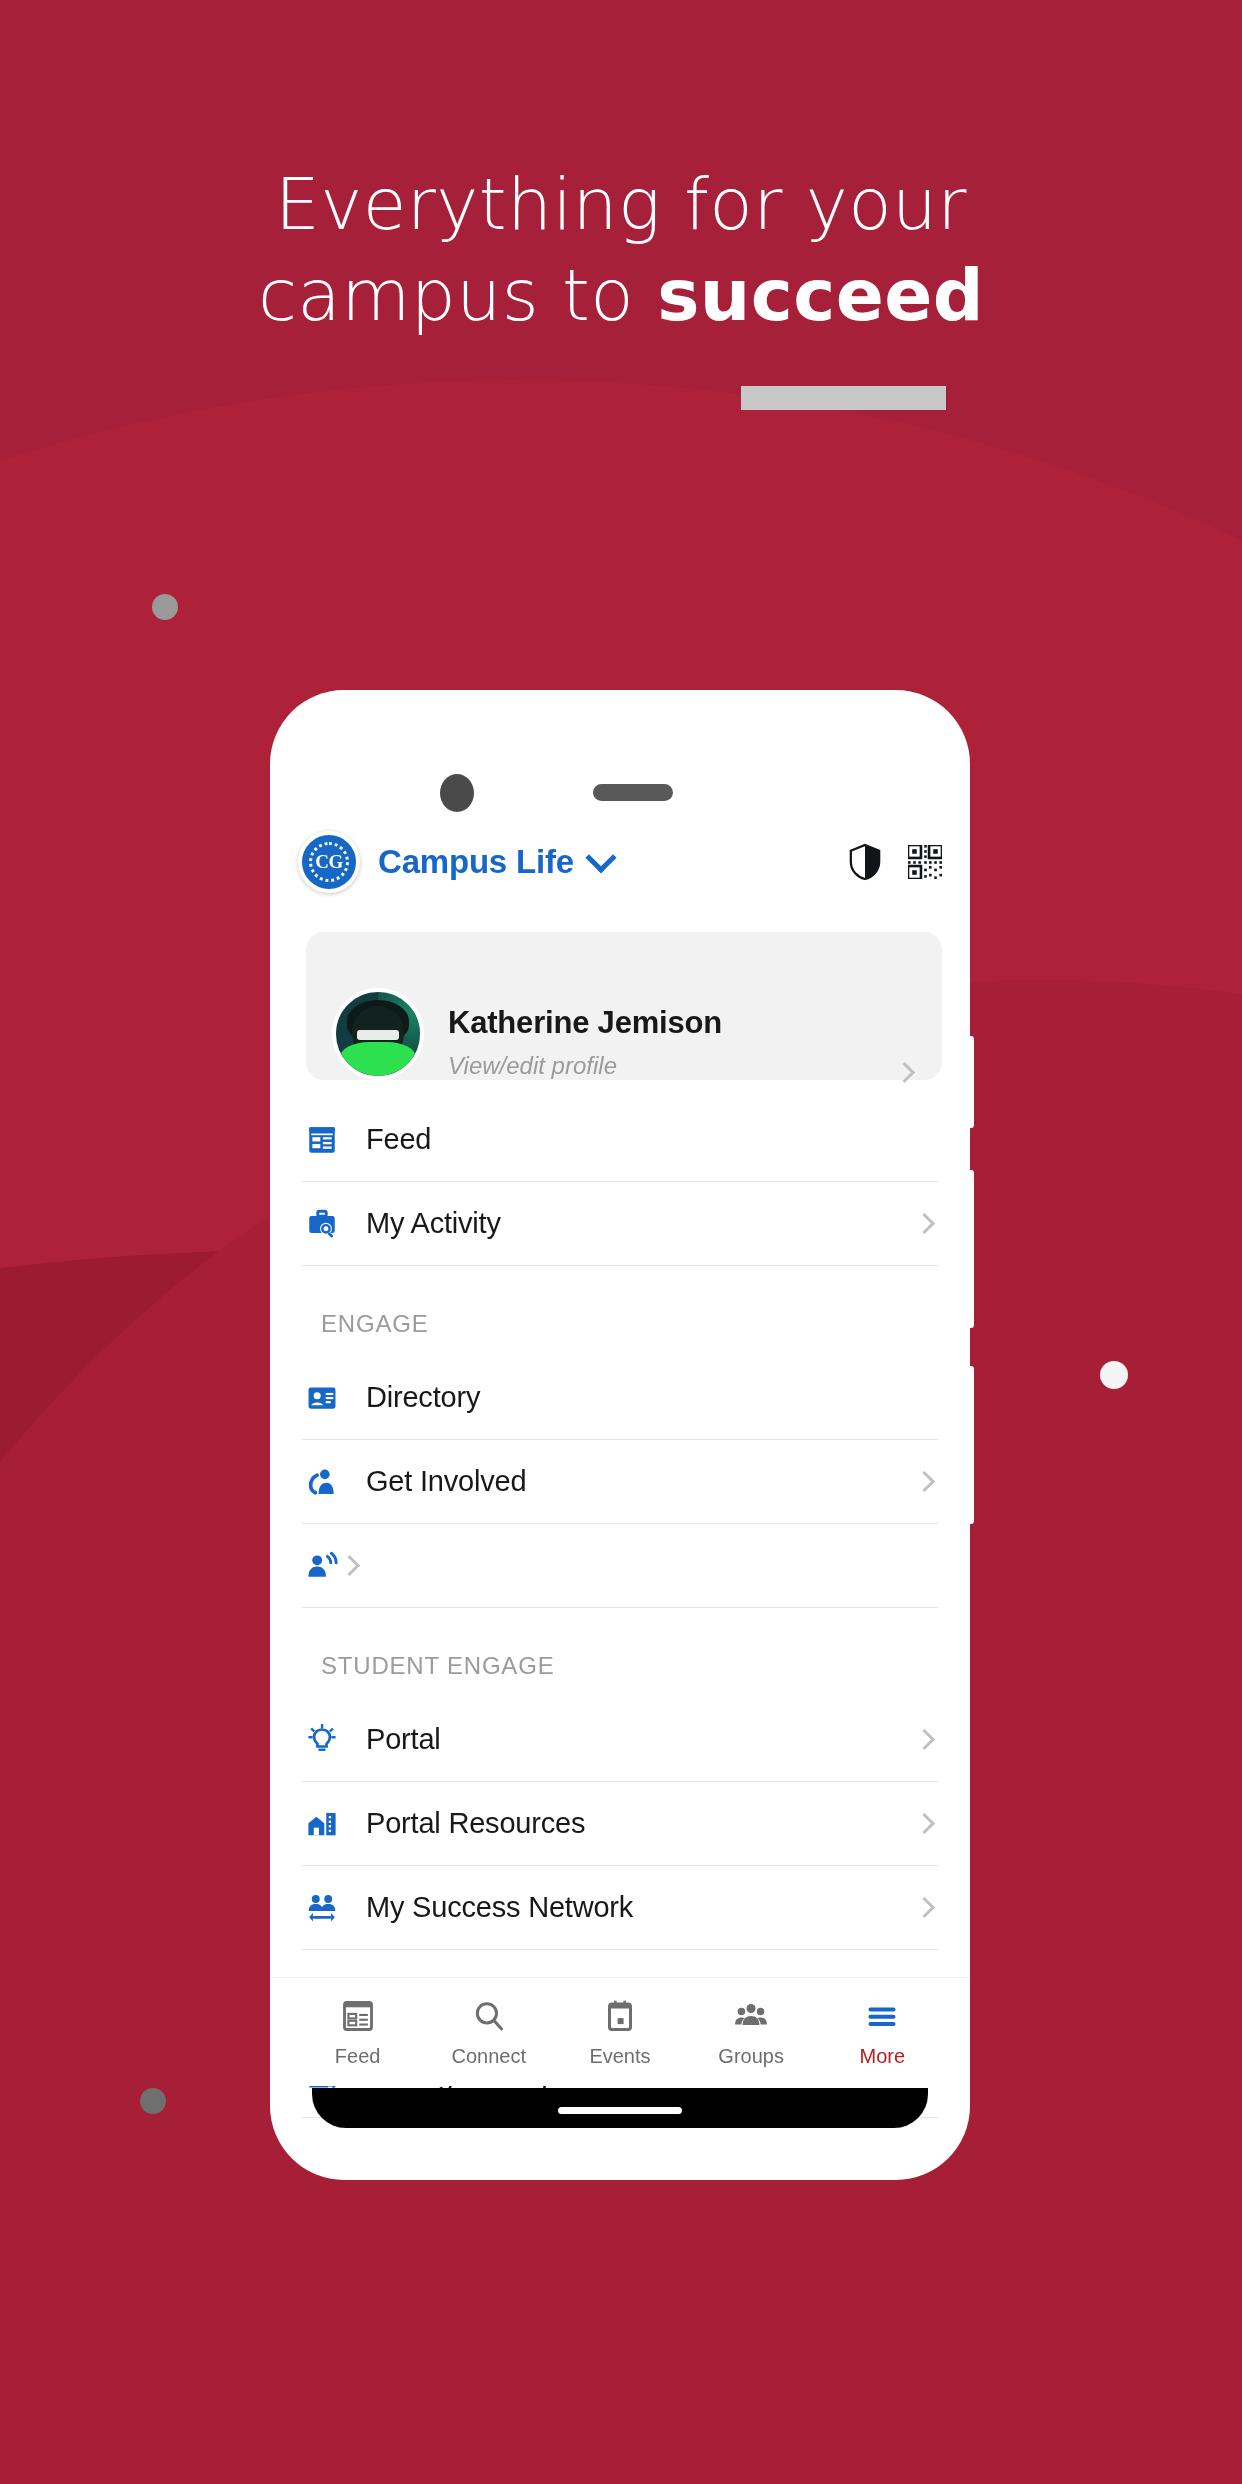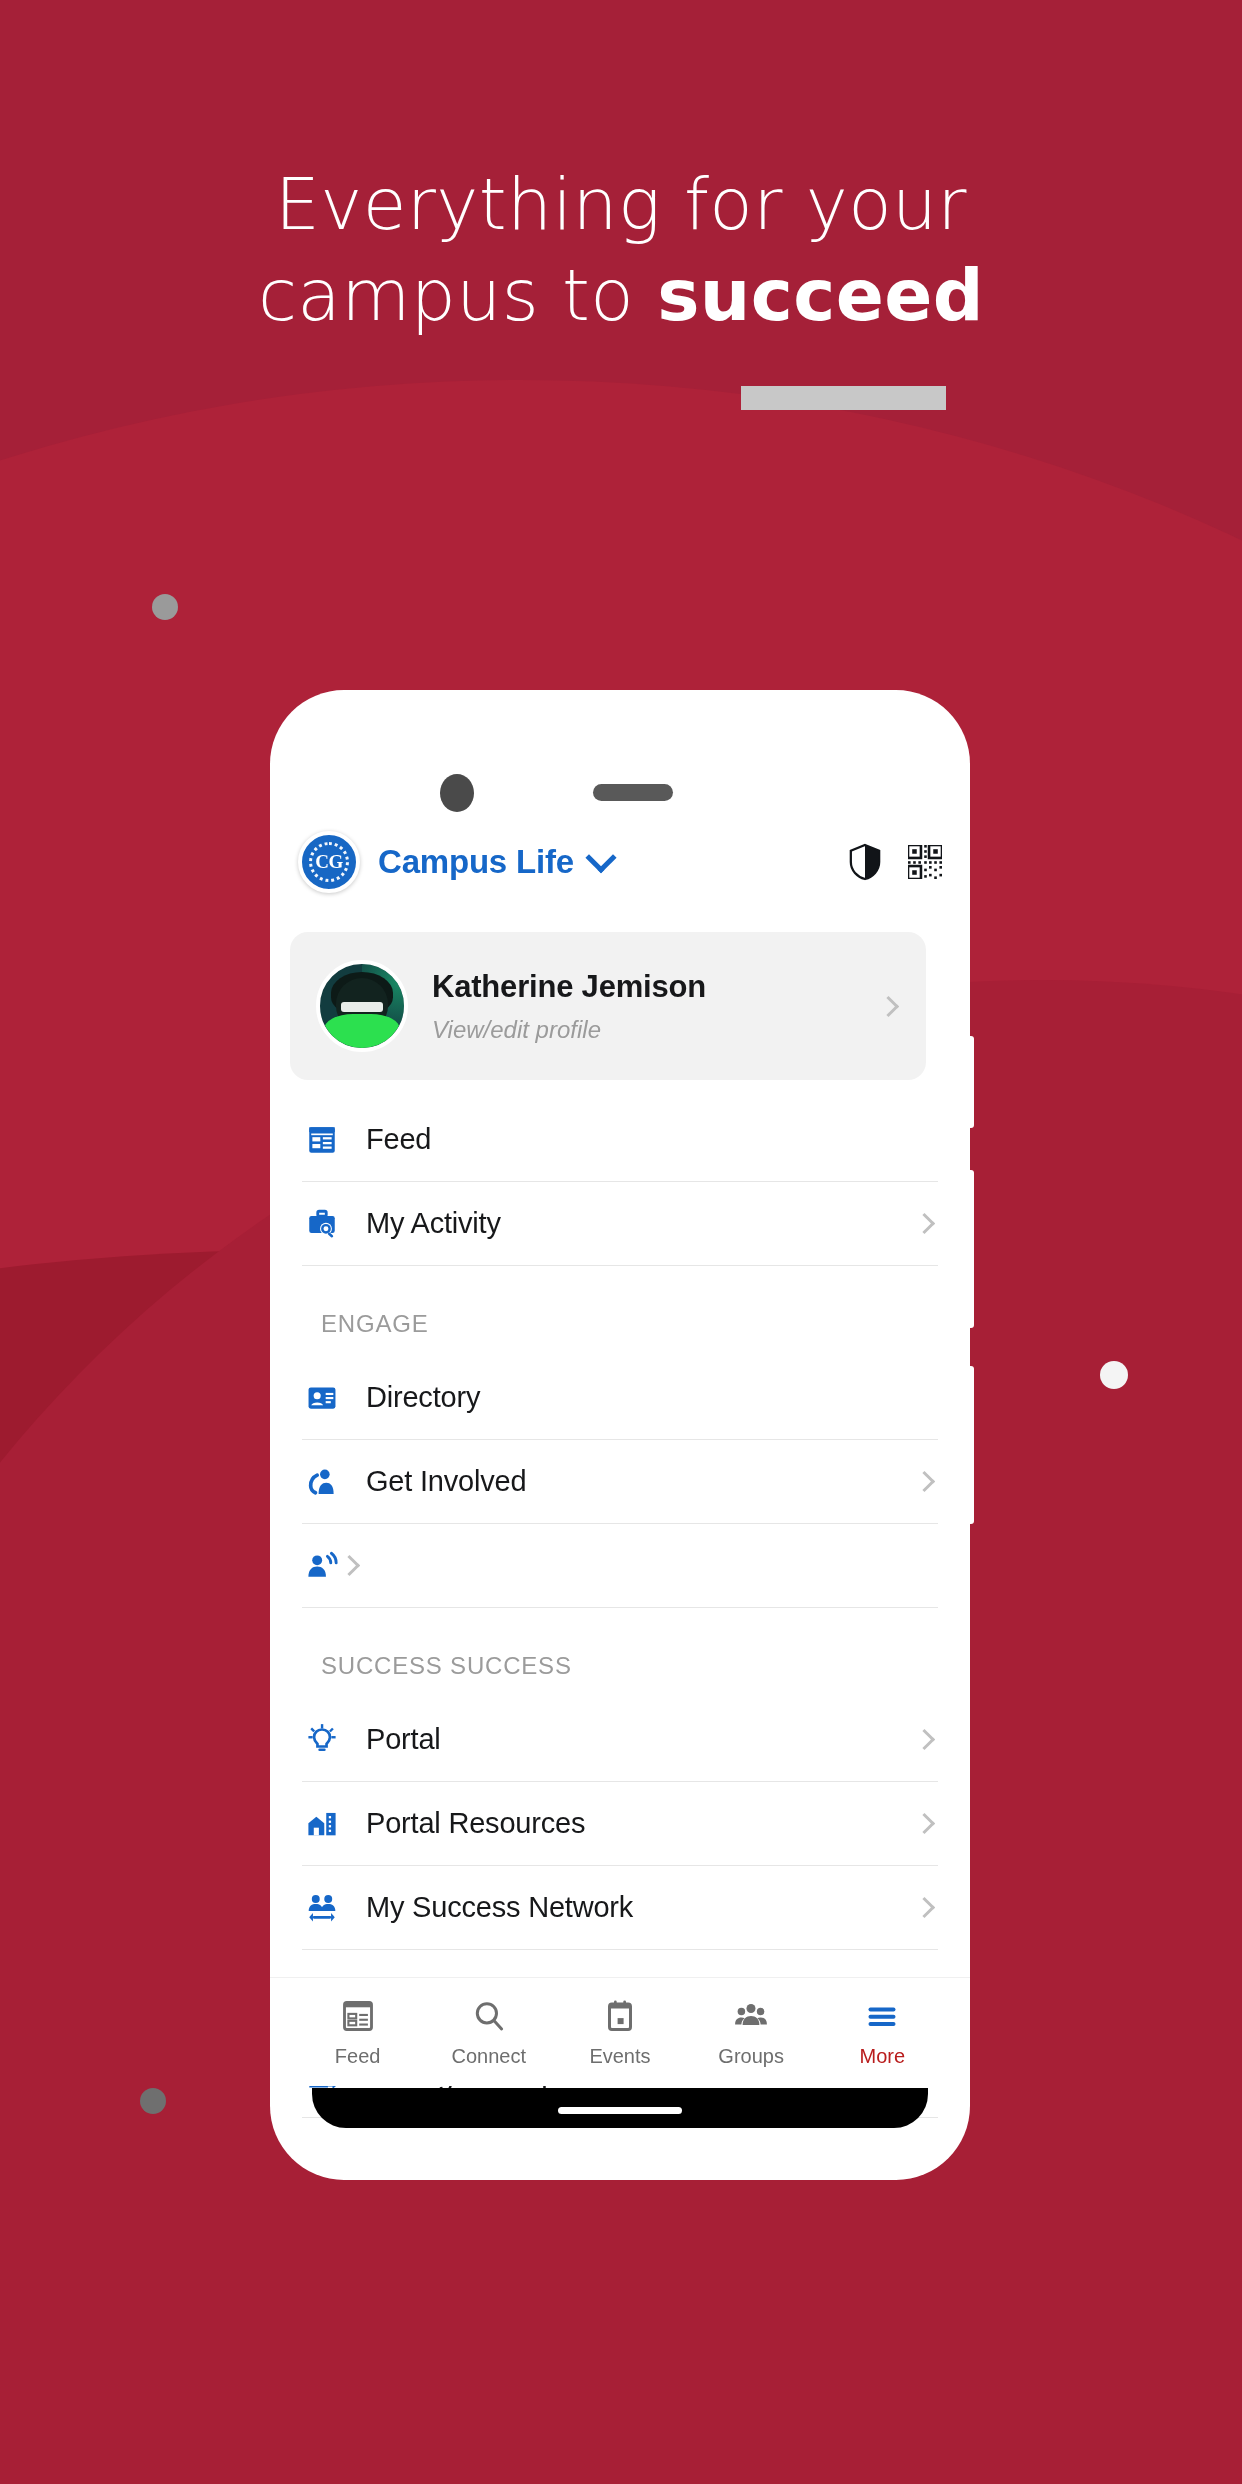--- a/index.html
+++ b/index.html
@@ -184,27 +184,27 @@
     border-right: 5px solid #1667c8;
     border-bottom: 5px solid #1667c8;
     transform: rotate(45deg) translate(-3px,-3px);
   }
   .header-spacer { flex: 1 1 auto; }
   .hdr-icon { flex: 0 0 auto; margin-left: 26px; display: flex; align-items: center; }
 
   
   .profile-card {
     position: absolute;
-    left: 20px; top: 242px;
+    left: 36px; top: 242px;
     width: 636px;
     height: 148px;
     background: #f2f2f2;
     border-radius: 18px;
     display: flex;
-    align-items: center;
+    align-items: flex-end;
     padding: 0 24px 0 26px;
   }
   .avatar {
     width: 92px; height: 92px;
     border-radius: 50%;
     border: 4px solid #ffffff;
     overflow: hidden;
     flex: 0 0 auto;
     position: relative;
     background: #123c3f;
@@ -497,21 +497,21 @@
           <svg width="34" height="34" viewBox="0 0 24 24" aria-hidden="true">
             <circle cx="8.6" cy="8" r="3.5" fill="#1667c8"></circle>
             <path d="M2.4 19.6 C2.4 14.6 5.2 12.4 8.6 12.4 C12 12.4 14.8 14.6 14.8 19.6 Z" fill="#1667c8"></path>
             <path d="M15.8 5.2 C17.4 6.4 18.2 8 18.2 9.8" fill="none" stroke="#1667c8" stroke-width="2" stroke-linecap="round"></path>
             <path d="M18.6 3 C21 4.8 22 7.2 22 9.8" fill="none" stroke="#1667c8" stroke-width="2" stroke-linecap="round"></path>
           </svg>
         </span>
         <span class="row-chev"></span>
       </div>
 
-      <div class="section-head">SUCCESS SUCCESS</div>
+      <div class="section-head">STUDENT ENGAGE</div>
 
       <div class="menu-row">
         <span class="menu-icon">
           <svg width="34" height="34" viewBox="0 0 24 24" aria-hidden="true">
             <path d="M12 4.6 C8.6 4.6 6.4 7 6.4 10 C6.4 12.2 7.8 13.6 8.8 14.8 L8.8 16.6 L15.2 16.6 L15.2 14.8 C16.2 13.6 17.6 12.2 17.6 10 C17.6 7 15.4 4.6 12 4.6 Z" fill="none" stroke="#1667c8" stroke-width="1.9"></path>
             <rect x="9.4" y="18" width="5.2" height="1.8" rx="0.9" fill="#1667c8"></rect>
             <rect x="11.2" y="0.8" width="1.7" height="3" fill="#1667c8"></rect>
             <rect x="2.4" y="9.2" width="3" height="1.7" fill="#1667c8"></rect>
             <rect x="18.6" y="9.2" width="3" height="1.7" fill="#1667c8"></rect>
             <rect x="4.6" y="3.4" width="1.7" height="3" transform="rotate(-45 5.4 4.9)" fill="#1667c8"></rect>

